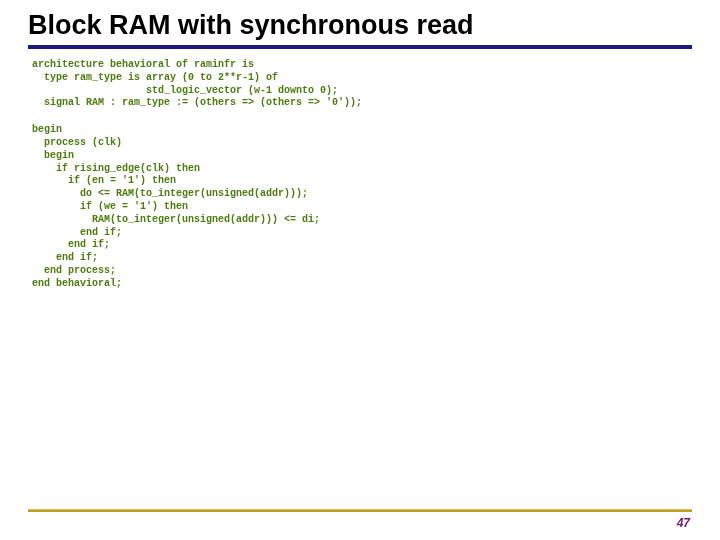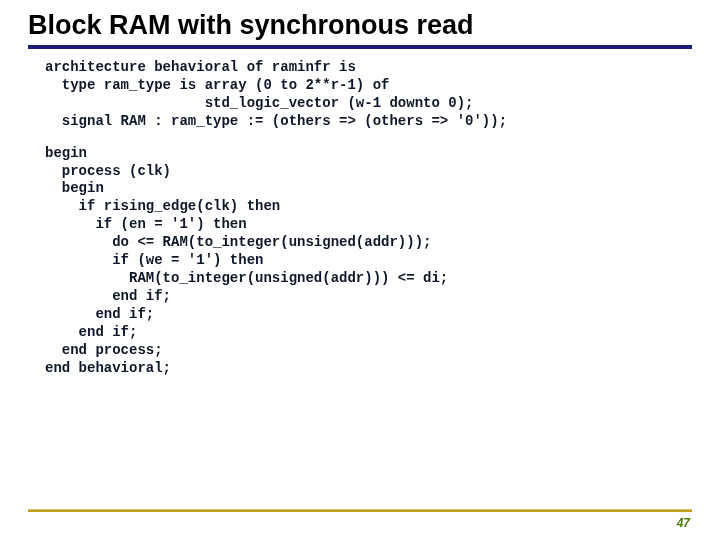--- a/index.html
+++ b/index.html
@@ -24,47 +24,47 @@
     margin-bottom: 10px;
   }
   .title-line {
     font-size: 27px;
     font-weight: bold;
     color: #000;
     line-height: 1.15;
   }
   .code {
     font-family: "Courier New", Courier, monospace;
-    font-size: 14px;
+    font-size: 10px;
     font-weight: bold;
-    color: #0f172a;
+    color: #4d7c0f;
     white-space: pre;
     line-height: 1.28;
-    margin: 4px 0 0 17px;
+    margin: 4px 0 0 4px;
   }
   .code-top {
     margin-bottom: 14px;
   }
   .footer-rule {
     position: absolute;
     left: 28px;
     right: 28px;
     bottom: 28px;
     height: 0;
     border-top: 1px solid #d8c060;
     border-bottom: 2px solid #c0a020;
   }
   .page-num {
     position: absolute;
     right: 30px;
     bottom: 10px;
     font-size: 12px;
     font-style: italic;
     font-weight: bold;
-    color: #4d7c0f;
+    color: #701a75;
   }
 </style>
 </head>
 <body>
 
 <div class="slide">
   <div class="title-block">
     <div class="title-line">Block RAM with synchronous read</div>
   </div>
 

